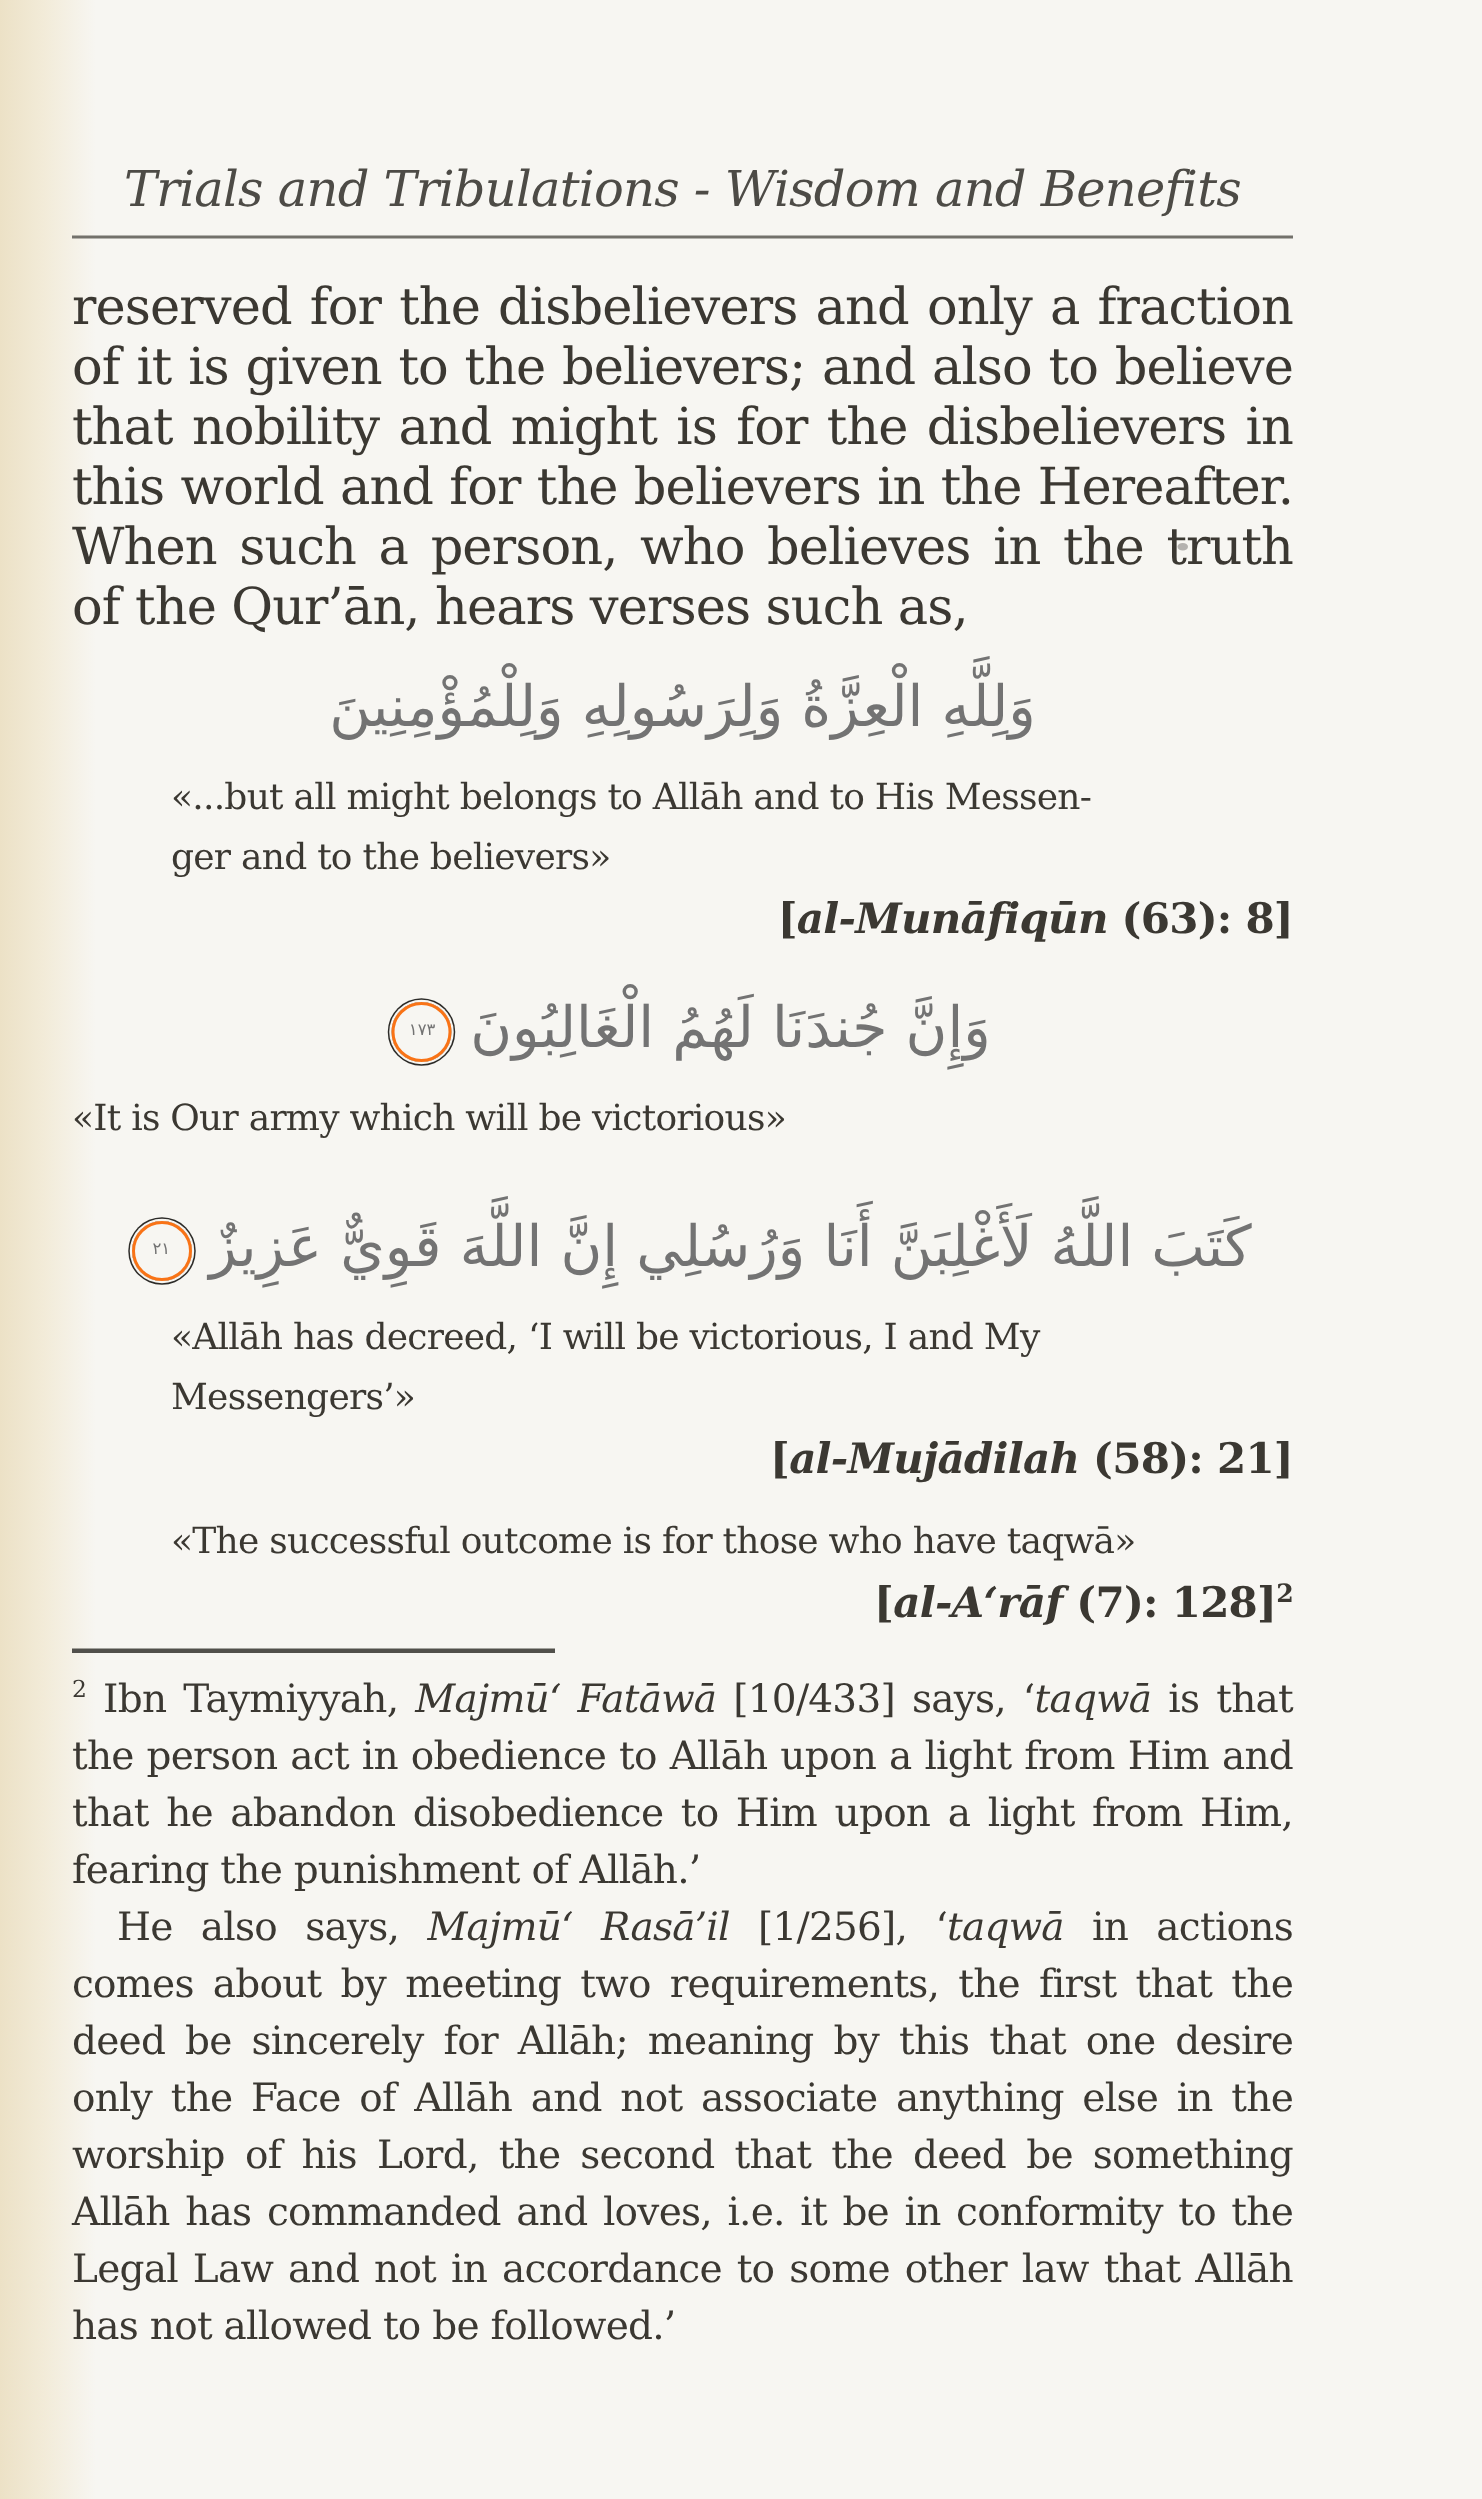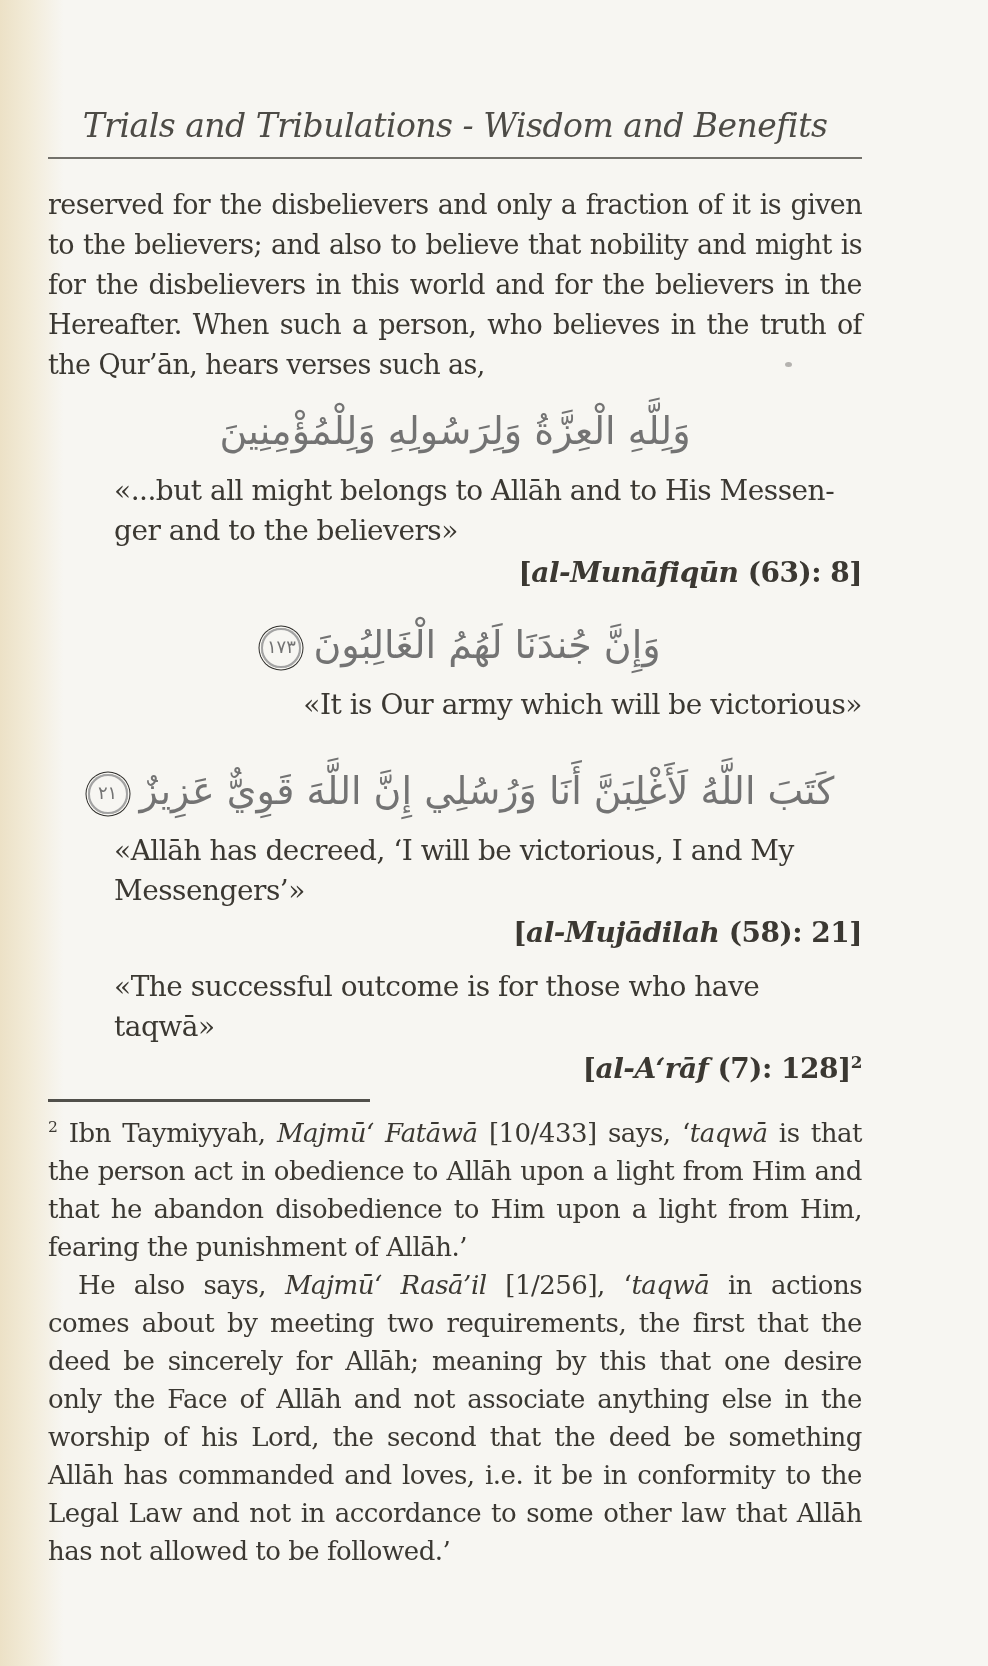--- a/index.html
+++ b/index.html
@@ -29,21 +29,21 @@
     color:#4d4b46;
     letter-spacing:-0.5px;
   }
   .head-rule{
     margin-top:12px;
     border-top:2px solid #73716b;
     height:0;
   }
   .body-text{
     margin:26px 0 0 0;
-    font-size:27px;
+    font-size:34px;
     line-height:40px;
     letter-spacing:-0.6px;
     text-align:justify;
   }
   .verse{margin:0;}
   .arabic{
     direction:rtl;
     text-align:center;
     font-family:"DejaVu Sans", sans-serif;
     font-size:38px;
@@ -51,41 +51,41 @@
     color:#737373;
     letter-spacing:0;
   }
   .v1{margin-top:14px;}
   .v2{margin-top:20px;}
   .v3{margin-top:34px;}
   .v4{margin-top:14px;}
   .ayah{
     display:inline-block;
     width:36px;height:36px;
-    border:2px solid #a3a3a3;
+    border:2px solid #f97316;
     border-radius:50%;
-    font-size:18px;
+    font-size:11px;
     line-height:34px;
     text-align:center;
     vertical-align:middle;
     margin:0 12px;
     box-shadow:0 0 0 1.5px #f7f6f2, 0 0 0 2.5px #2c2b28;
   }
   .ayah:empty{display:none;}
   .translation{
     margin:8px 0 0 66px;
-    font-size:28px;
+    font-size:24px;
     line-height:40px;
     letter-spacing:-0.5px;
     white-space:pre-line;
     text-align:left;
   }
   .translation.center{
     margin-left:0;
-    text-align:right;
+    text-align:left;
   }
   .citation{
     margin-top:2px;
     font-size:28px;
     line-height:40px;
     letter-spacing:-0.5px;
     text-align:right;
     font-weight:bold;
   }
   .citation i{font-style:italic;}

